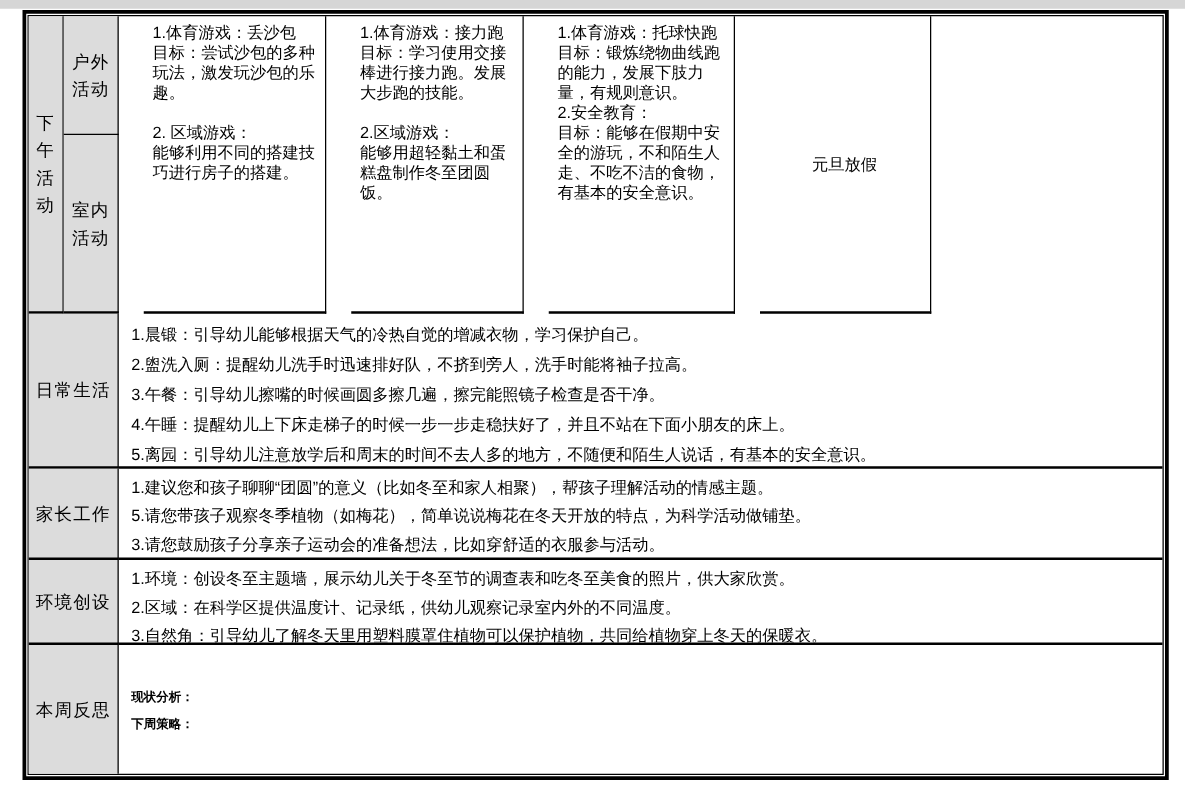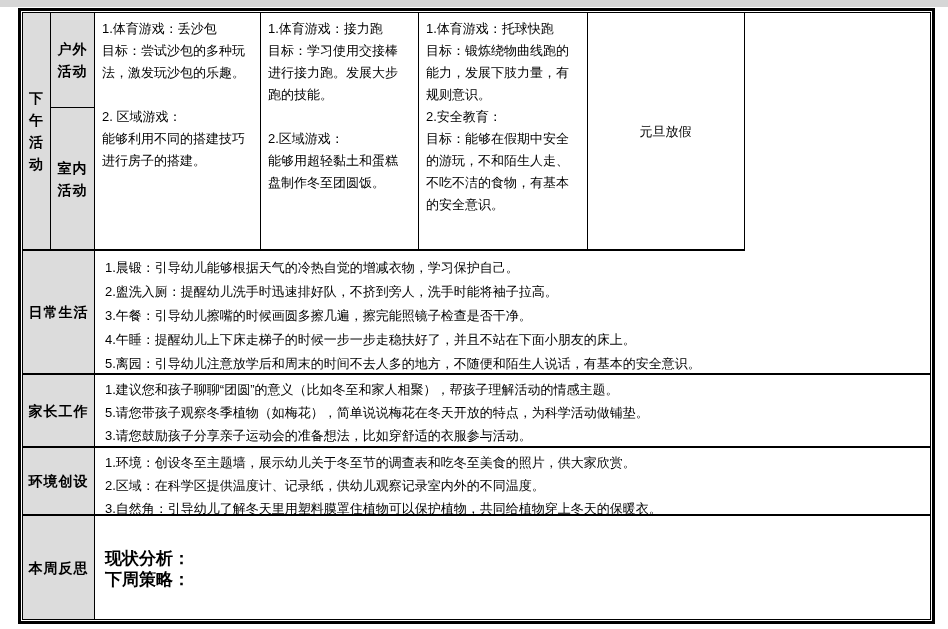--- a/index.html
+++ b/index.html
@@ -34,32 +34,33 @@
     border-right: 1px solid #000;
     border-bottom: 2px solid #000;
     overflow: hidden;
   }
   .no-r { border-right: none; }
   .no-b { border-bottom: none; }
   .shade { background: var(--shade, #dcdcdc); }
 
   .label-cell {
     display: flex; align-items: center; justify-content: center;
-    font-weight: bold; font-size: 14px; text-align: right;
+    font-weight: normal; font-size: 14px; text-align: right;
     white-space: pre-line; line-height: 22px; letter-spacing: 1px;
   }
   .a-label  { grid-column: 1; grid-row: 1 / 3; }
   .b-out    { grid-column: 2; grid-row: 1; border-bottom-width: 1px; }
   .b-in     { grid-column: 2; grid-row: 2; }
 
   .day-cell {
-    font-size: 13px; line-height: 22px;
+    font-size: 13px; line-height: 16px;
     padding: 5px 8px 4px 7px;
     white-space: pre-line;
     grid-row: 1 / 3;
+    margin-left: 20px;
   }
   .day-1 { grid-column: 3; }
   .day-2 { grid-column: 4; }
   .day-3 { grid-column: 5; }
   .day-4 { grid-column: 6; display: flex; align-items: center; justify-content: center; text-align: right; }
   .day-5 { grid-column: 7; }
 
   .row-label   { grid-column: 1 / 3; }
   .row-content {
     grid-column: 3 / 8;
@@ -67,21 +68,21 @@
     padding: 5px 8px 2px 10px;
     white-space: pre-line;
   }
   .r-daily   { grid-row: 3; }
   .r-parent  { grid-row: 4; }
   .r-parent.row-content, .r-env.row-content { line-height: 23px; padding-top: 3px; }
   .r-env     { grid-row: 5; }
   .r-reflect { grid-row: 6; }
   .reflect-content {
     display: flex; flex-direction: column; justify-content: center;
-    font-weight: bold; font-size: 17px; line-height: 21px;
+    font-weight: bold; font-size: 10px; line-height: 21px;
     white-space: pre-line; padding-left: 10px;
   }
 </style>
 </head>
 <body>
 
 <div class="top-strip"></div>
 
 <div class="table-frame">
   <div class="table-inner">

